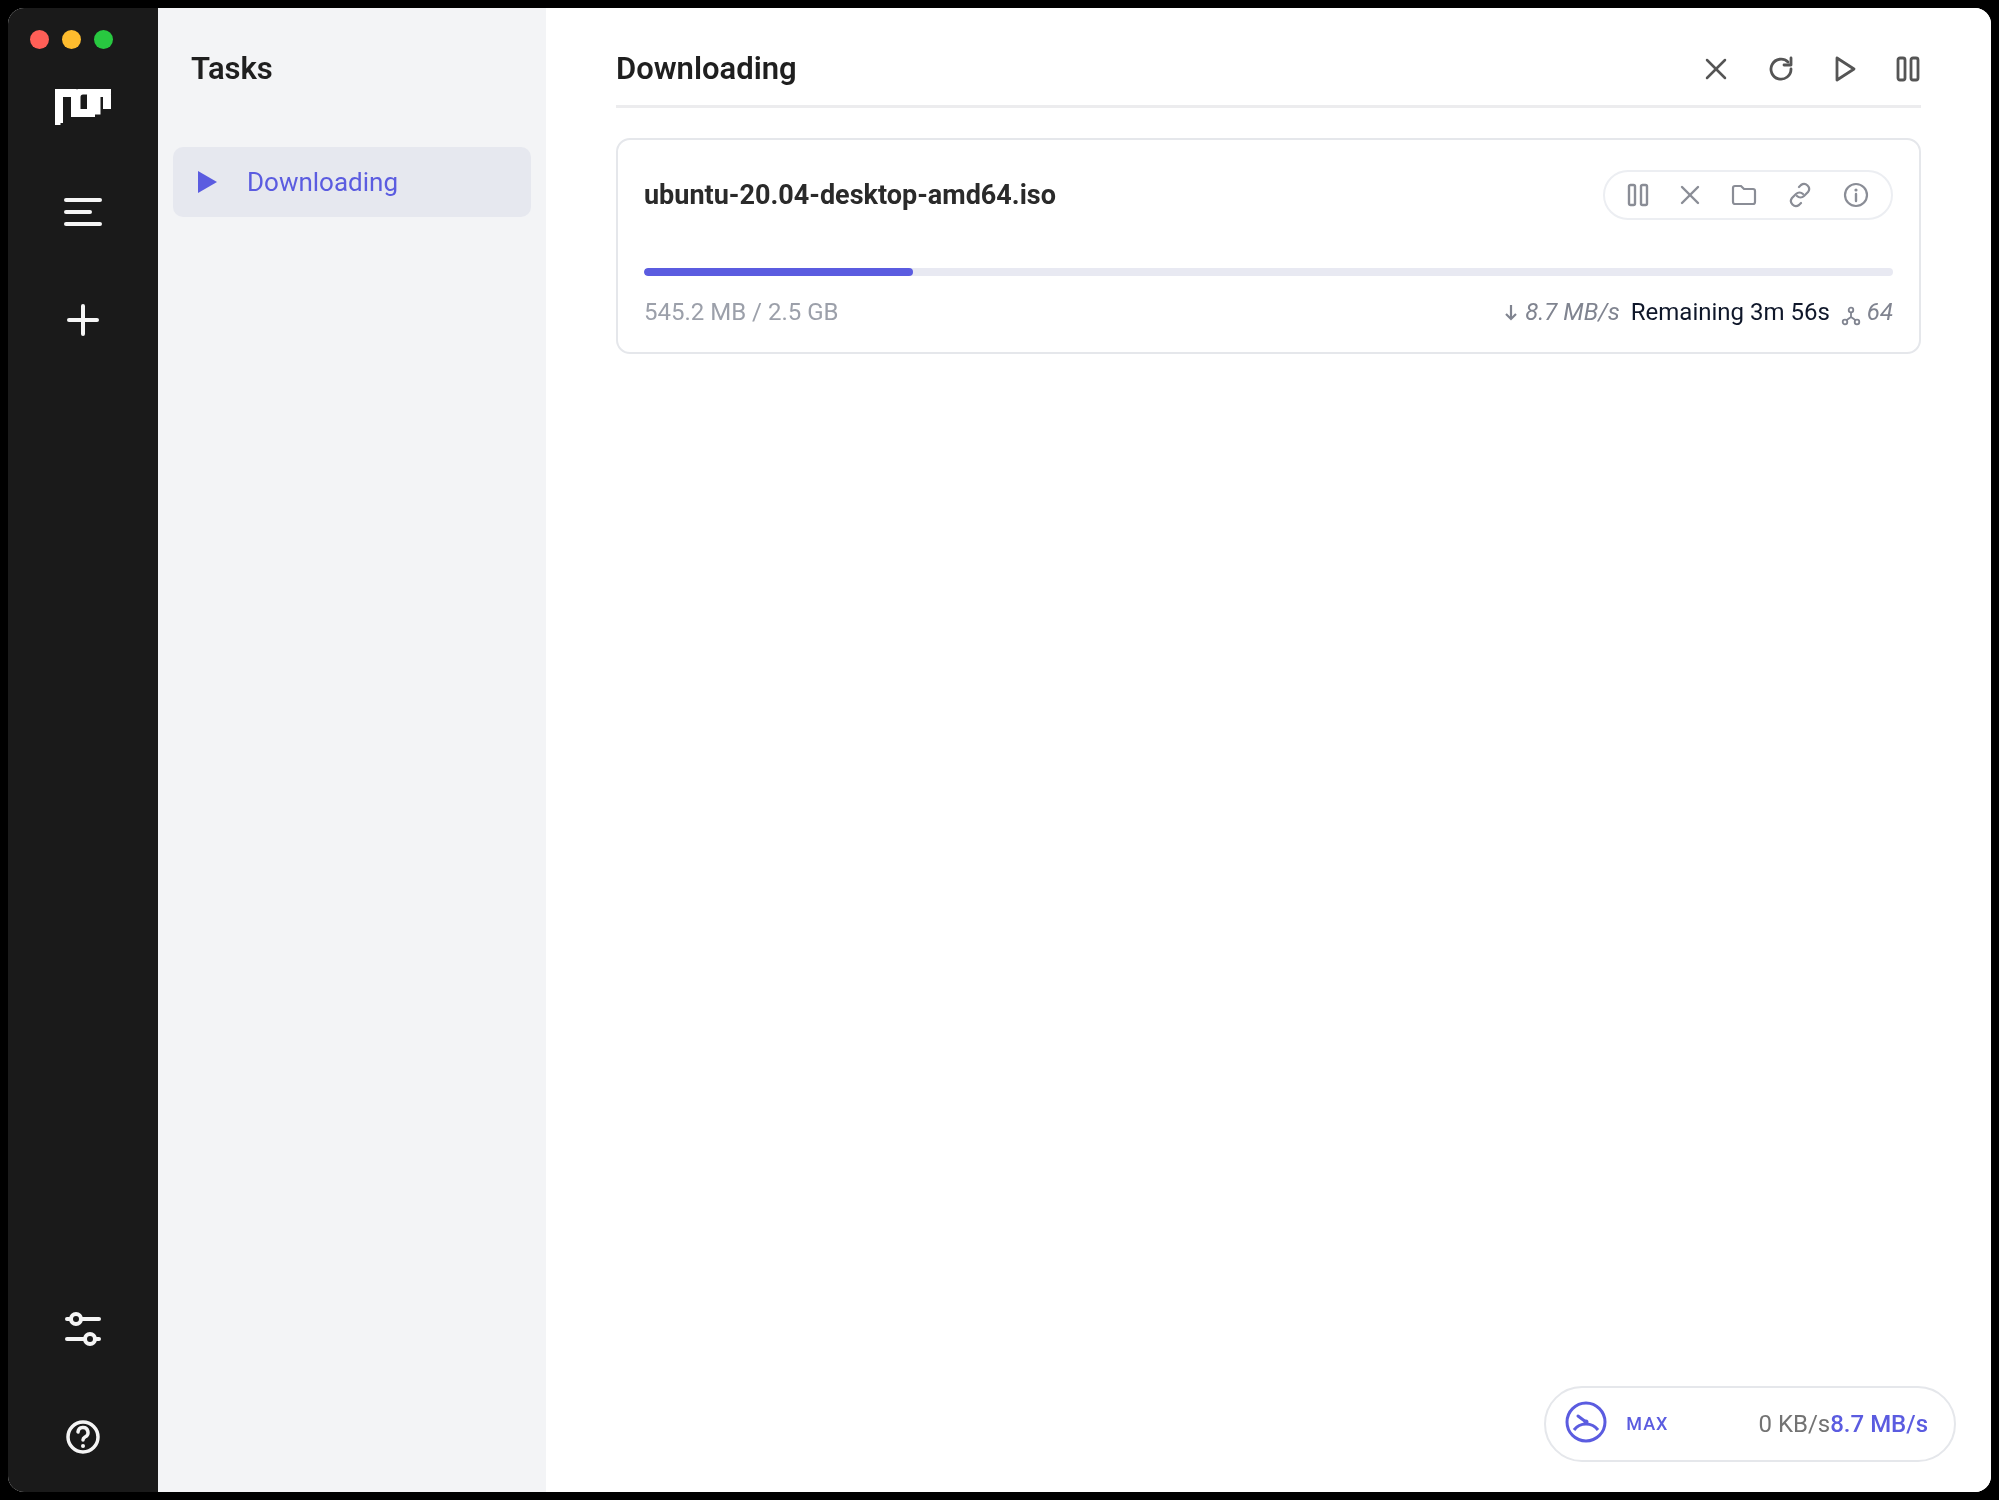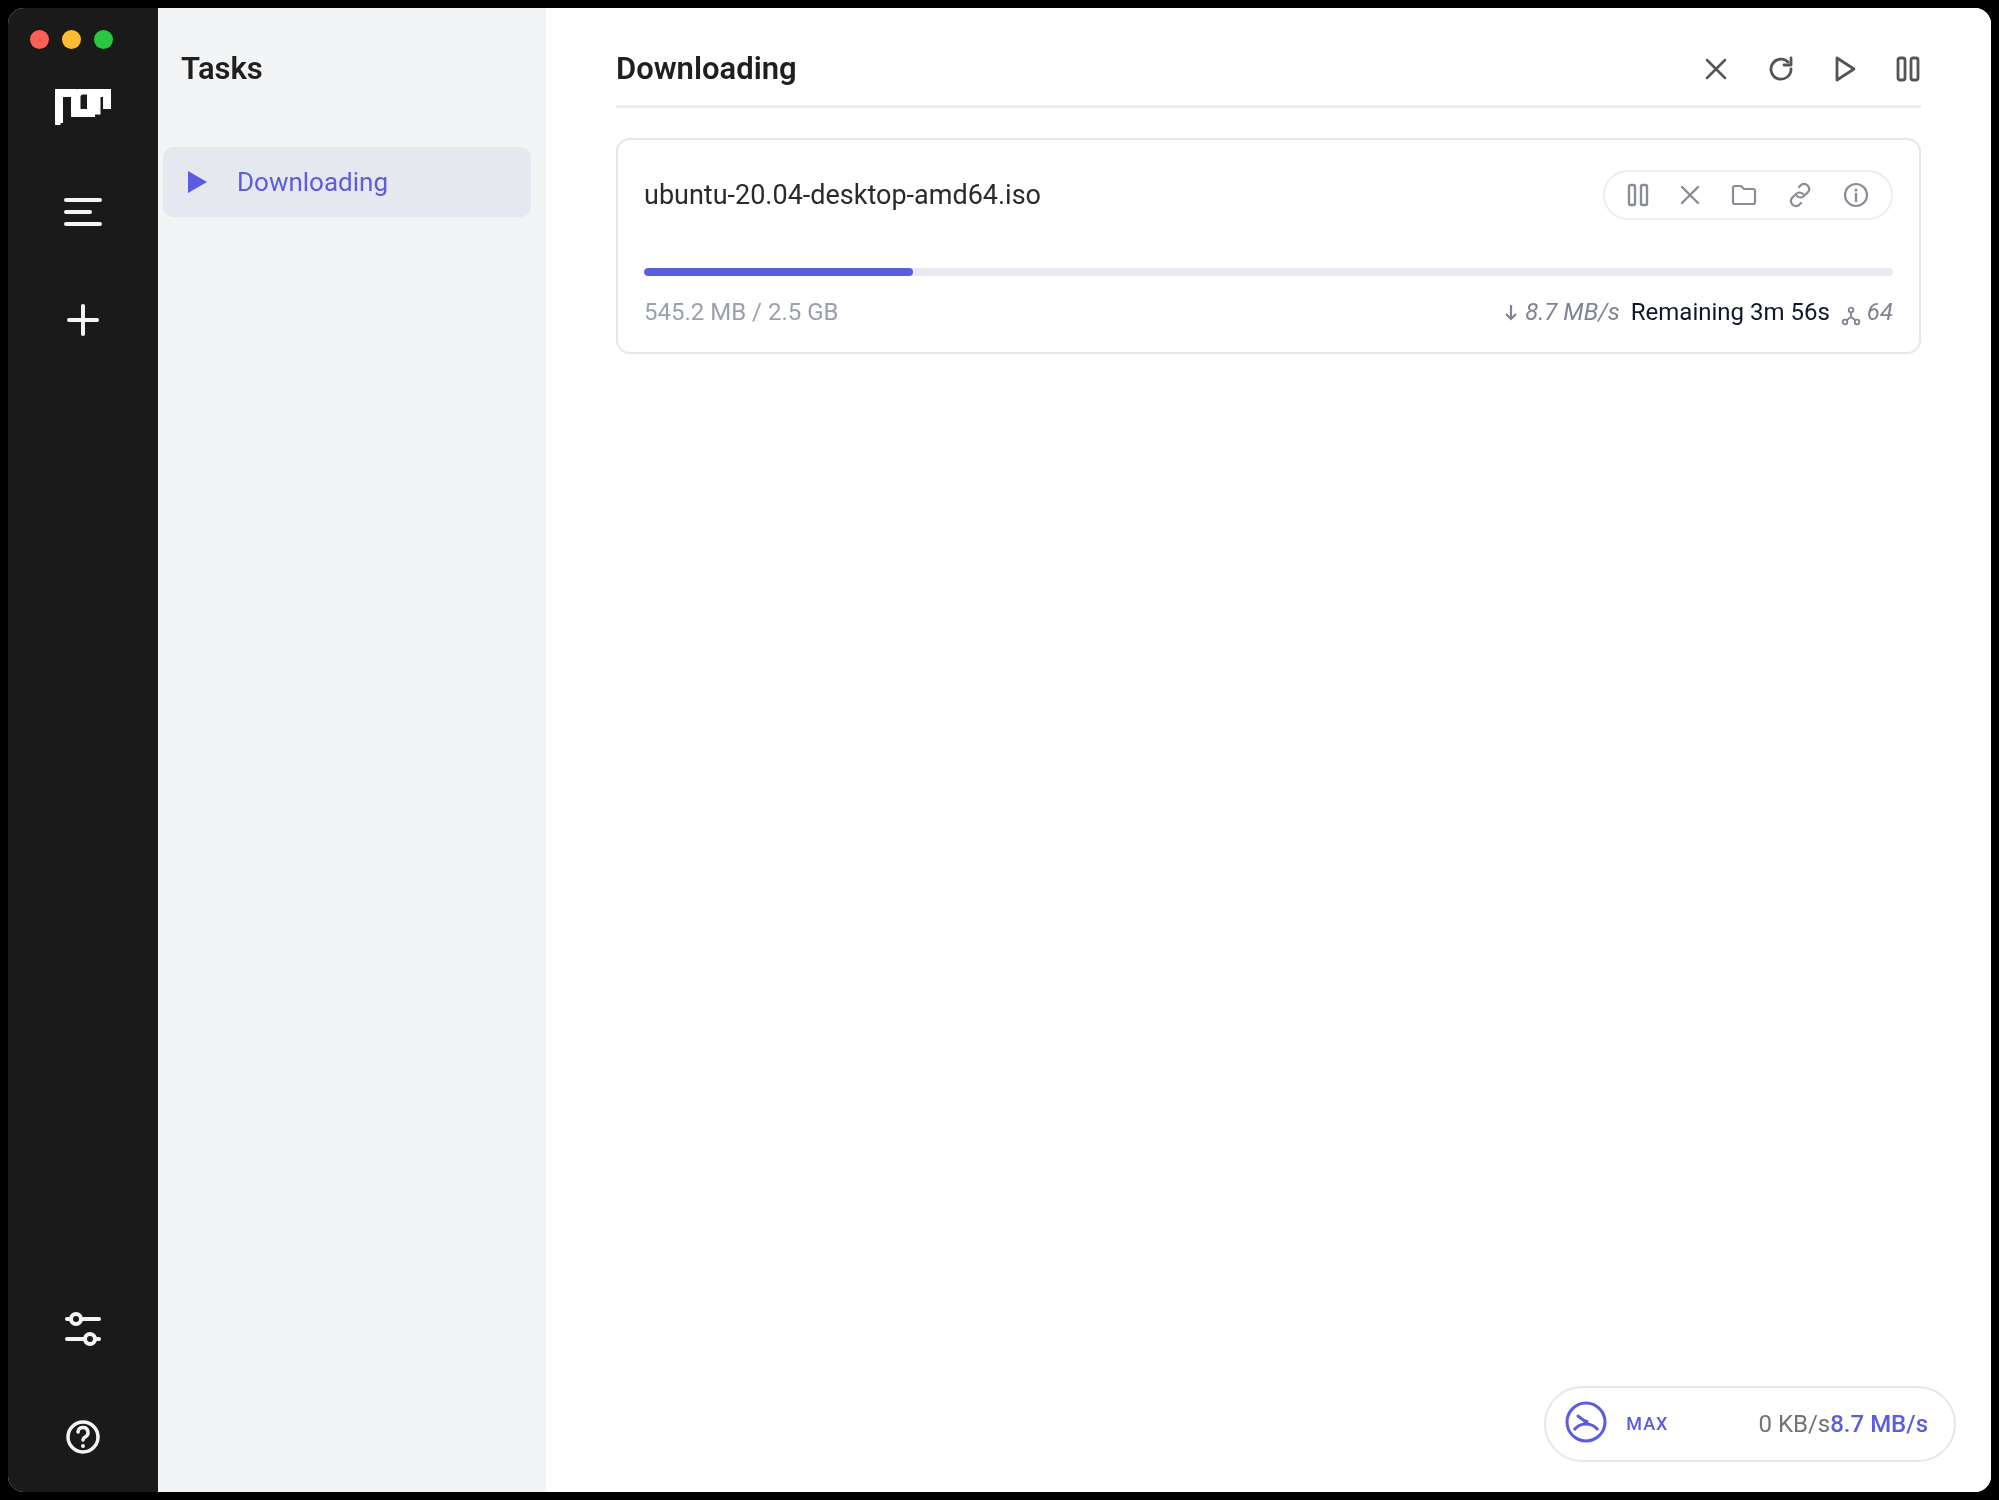--- a/index.html
+++ b/index.html
@@ -52,21 +52,21 @@
       cursor: pointer;
     }
     .rail-spacer { flex: 1; }
     .rail-bottom .rail-btn { margin-bottom: 58px; }
     .rail-bottom .rail-btn:last-child { margin-bottom: 0; }
 
     
     .tasks-col {
       width: 388px;
       background: #f3f4f6;
-      padding: 42px 15px 0 5px;
+      padding: 42px 15px 0 15px;
     }
     .tasks-title {
       font-size: 31px;
       font-weight: 600;
       color: #1f1f1f;
       margin-left: 18px;
       margin-bottom: 60px;
     }
     .task-cat {
       display: flex;
@@ -117,20 +117,21 @@
     }
 
     .task-card {
       border: 2px solid #e5e7eb;
       border-radius: 14px;
       padding: 30px 26px 26px 26px;
     }
     .task-row1 {
       display: flex;
       align-items: center;
+      font-weight: bold;
     }
     .task-name {
       font-size: 27px;
       color: #2a2a2a;
       flex: 1;
     }
     .task-actions {
       display: flex;
       align-items: center;
       gap: 30px;

